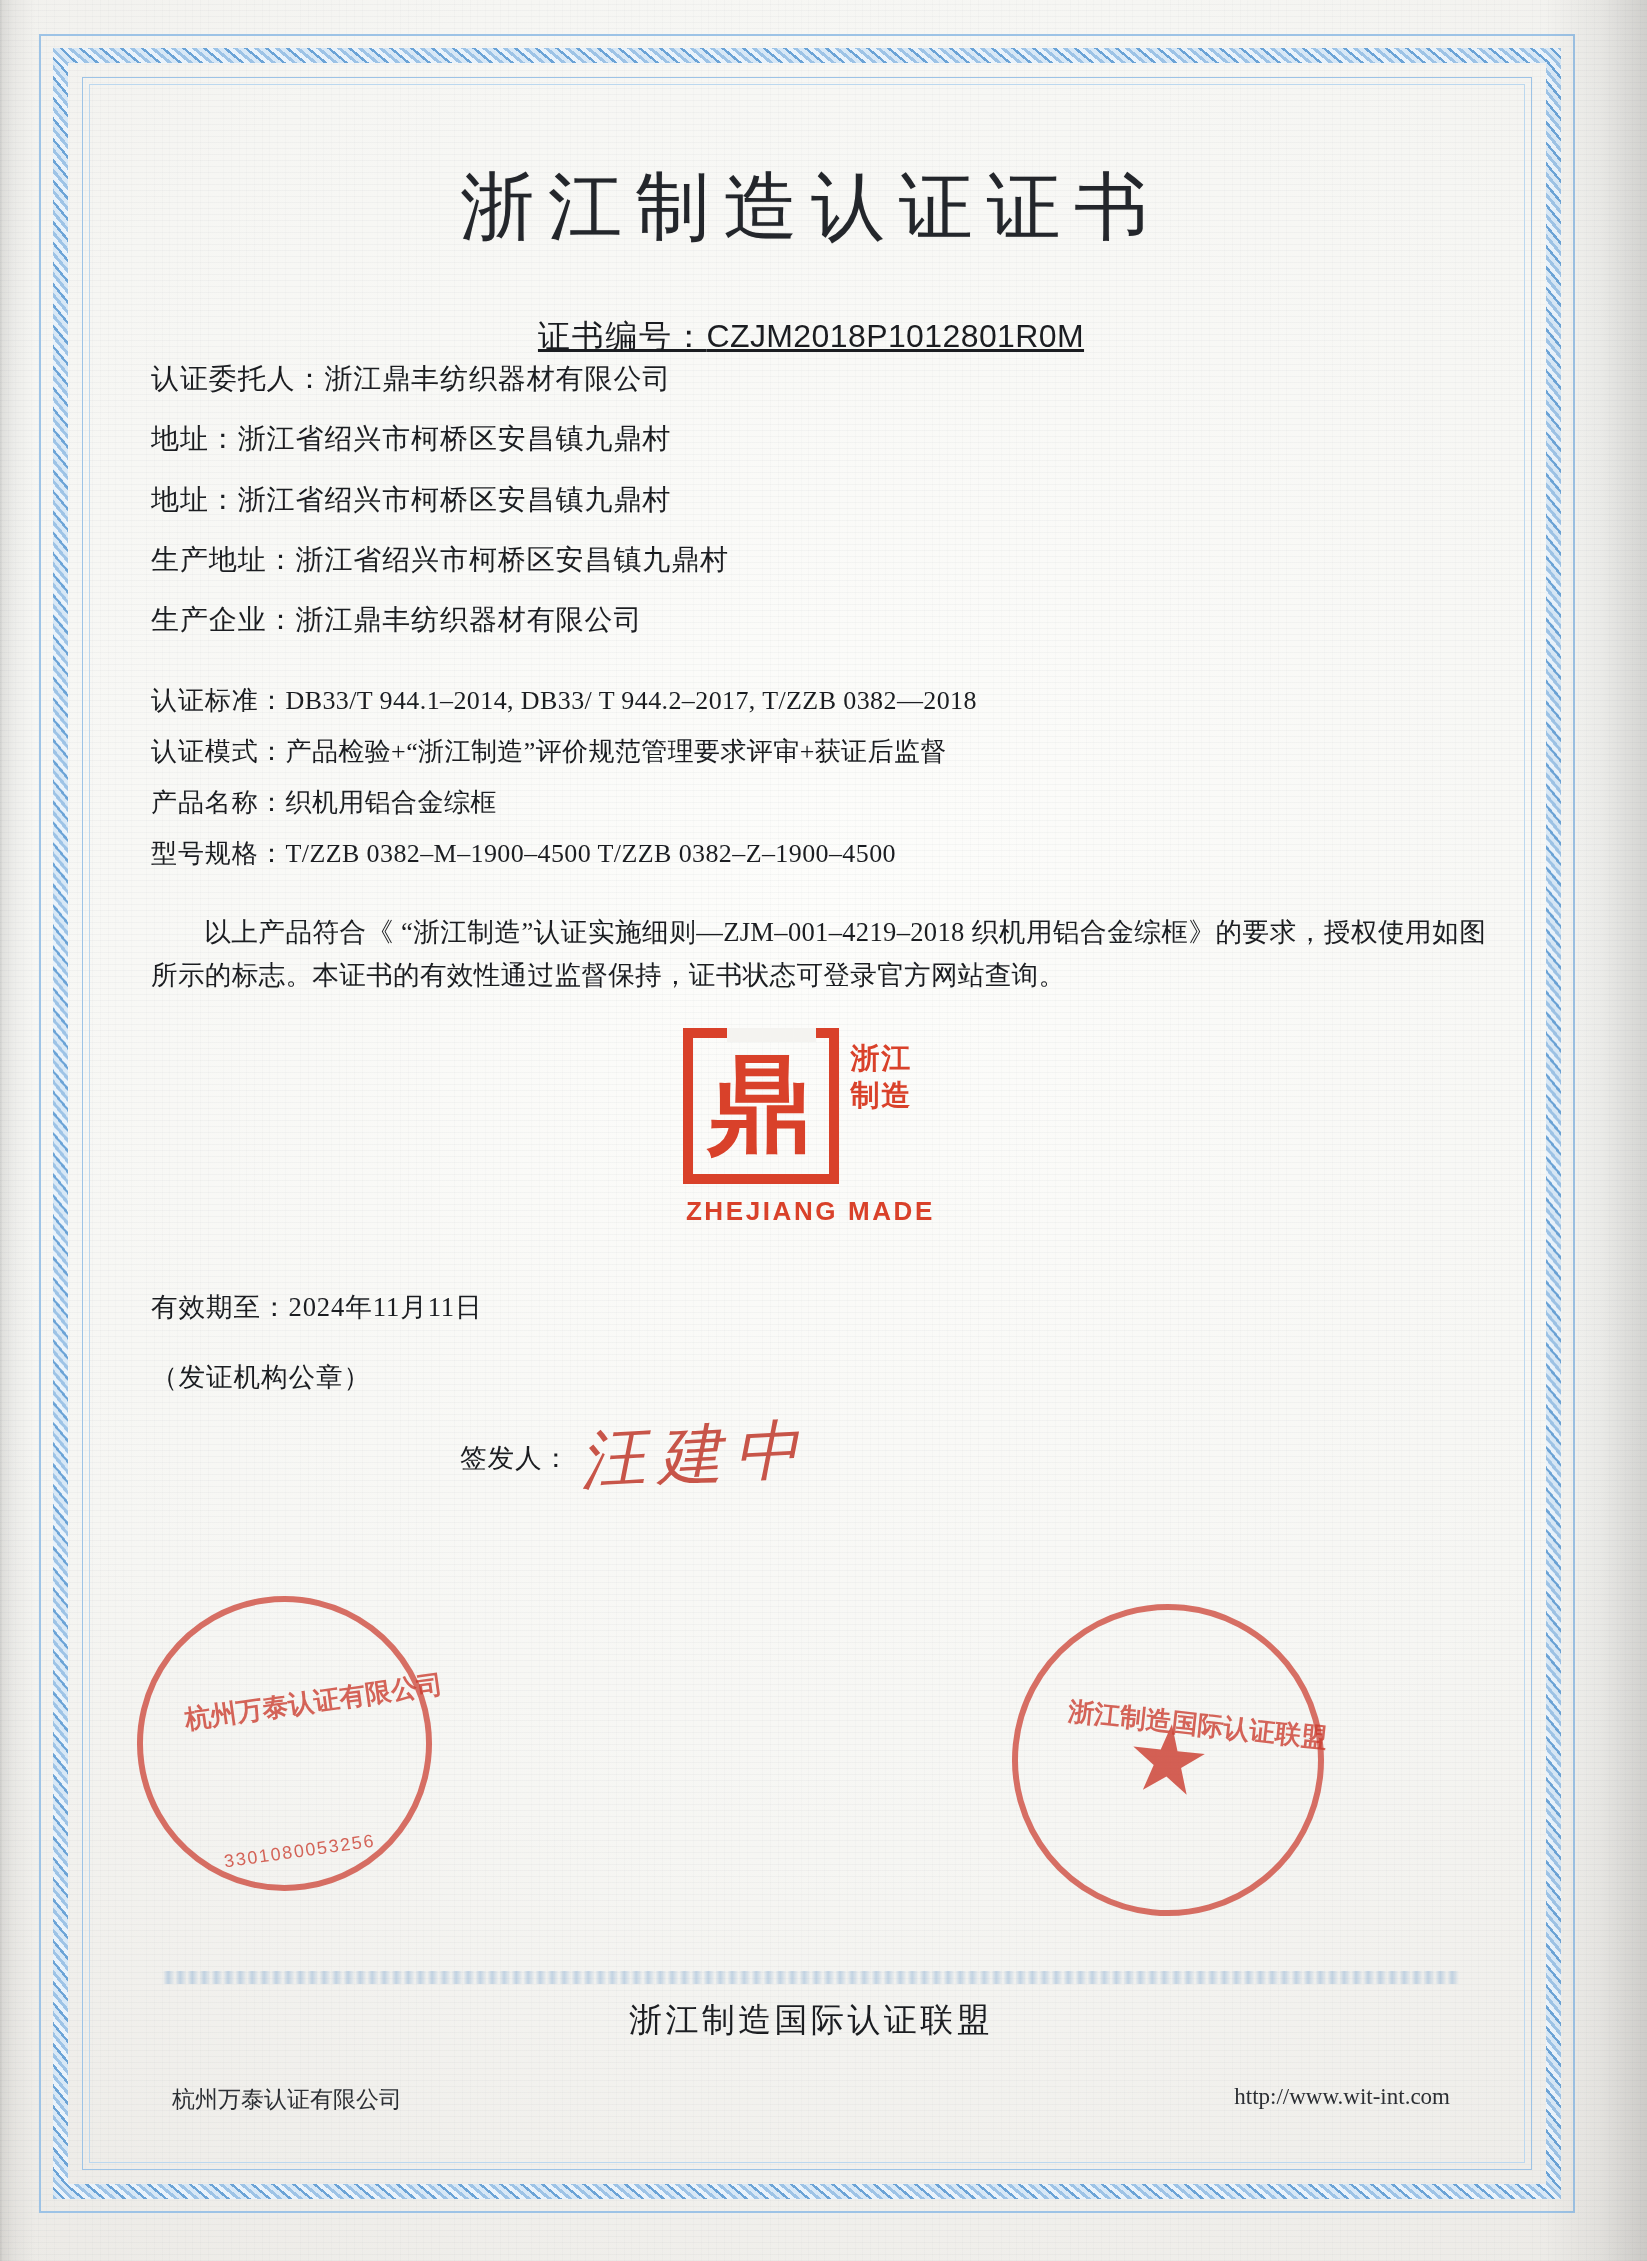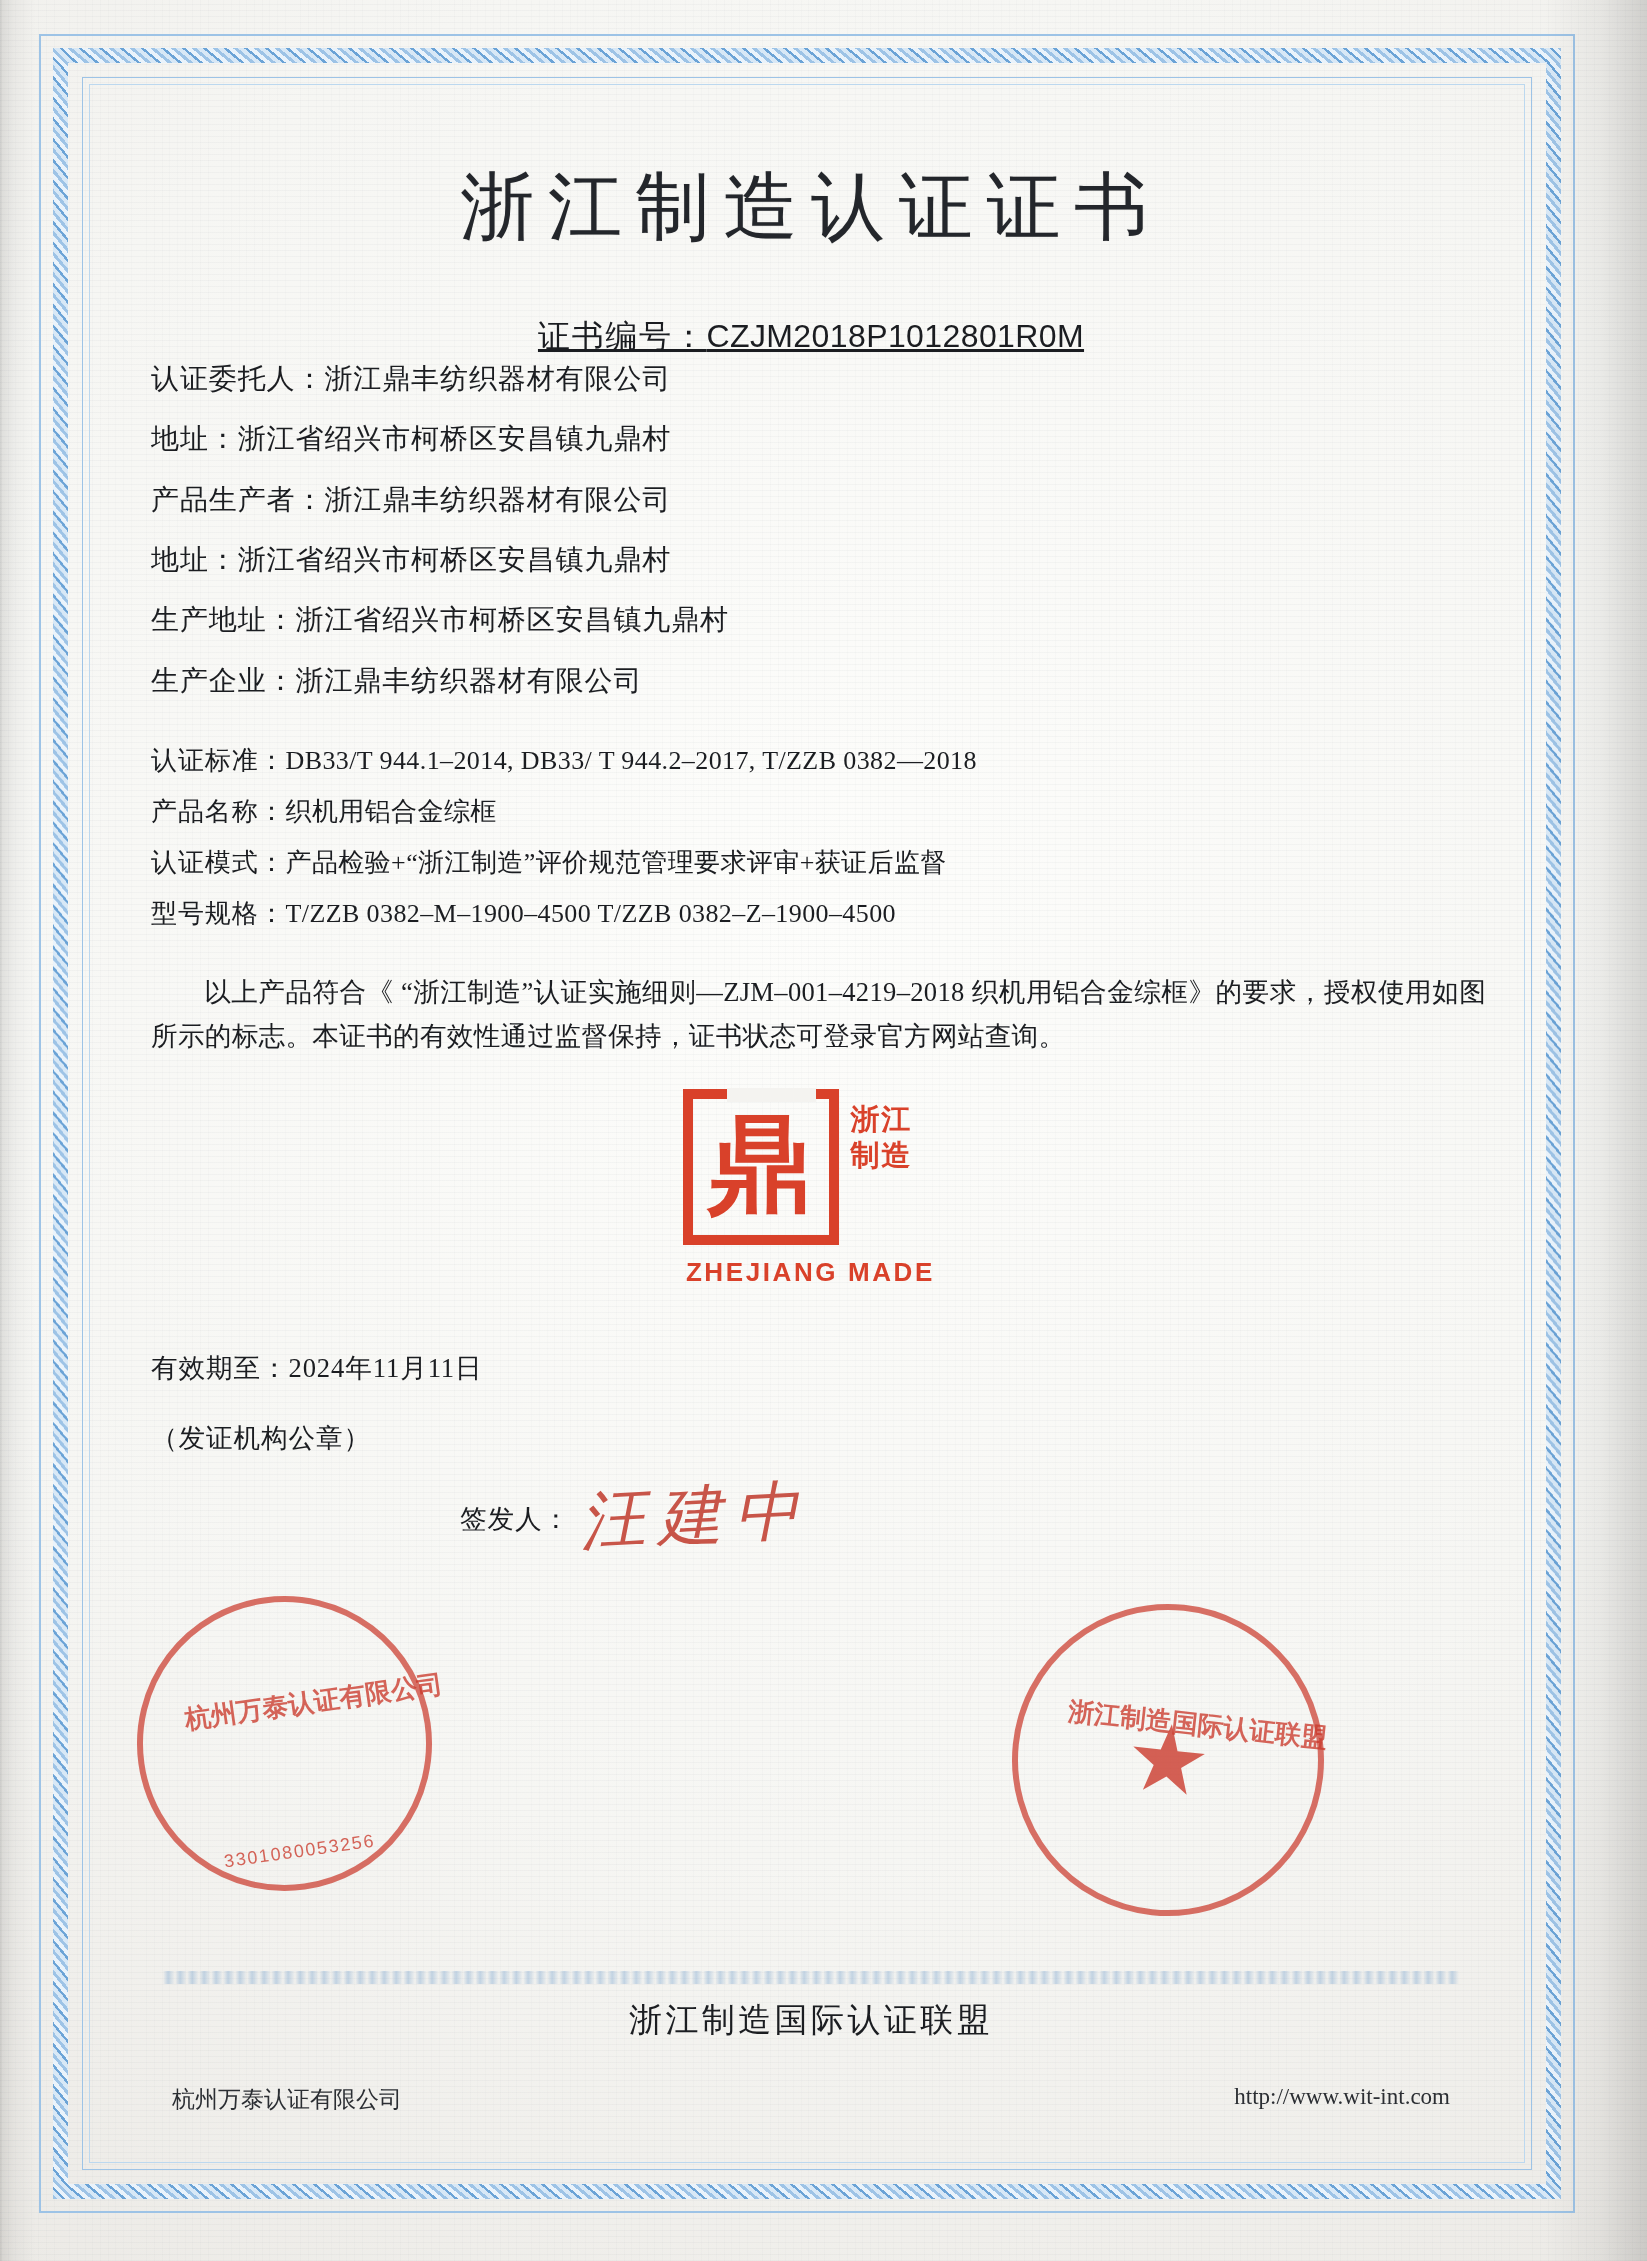--- a/index.html
+++ b/index.html
@@ -360,42 +360,39 @@
     </div>
 
     <div class="info-block">
       <div class="info-row">
         <span>认证委托人：</span><span>浙江鼎丰纺织器材有限公司</span>
       </div>
       <div class="info-row">
         <span>地址：</span><span>浙江省绍兴市柯桥区安昌镇九鼎村</span>
       </div>
       <div class="info-row">
-        <span>产品生产者：</span><span>浙江鼎丰纺织器材有限公司</span>
-      </div>
-      <div class="info-row">
         <span>地址：</span><span>浙江省绍兴市柯桥区安昌镇九鼎村</span>
       </div>
       <div class="info-row">
         <span>生产地址：</span><span>浙江省绍兴市柯桥区安昌镇九鼎村</span>
       </div>
       <div class="info-row">
         <span>生产企业：</span><span>浙江鼎丰纺织器材有限公司</span>
       </div>
     </div>
 
     <div class="spec-block">
       <div class="spec-row">
         <span class="k">认证标准：</span><span>DB33/T 944.1–2014, DB33/ T 944.2–2017, T/ZZB 0382—2018</span>
       </div>
       <div class="spec-row">
+        <span class="k">认证模式：</span><span>产品检验+“浙江制造”评价规范管理要求评审+获证后监督</span>
+      </div>
+      <div class="spec-row">
         <span class="k">产品名称：</span><span>织机用铝合金综框</span>
-      </div>
-      <div class="spec-row">
-        <span class="k">认证模式：</span><span>产品检验+“浙江制造”评价规范管理要求评审+获证后监督</span>
       </div>
       <div class="spec-row">
         <span class="k">型号规格：</span><span>T/ZZB 0382–M–1900–4500  T/ZZB 0382–Z–1900–4500</span>
       </div>
     </div>
 
     <div class="statement">
       <span class="indent"></span><span>以上产品符合《 “浙江制造”认证实施细则—ZJM–001–4219–2018 织机用铝合金综框》的要求，授权使用如图所示的标志。本证书的有效性通过监督保持，证书状态可登录官方网站查询。</span>
     </div>
 

